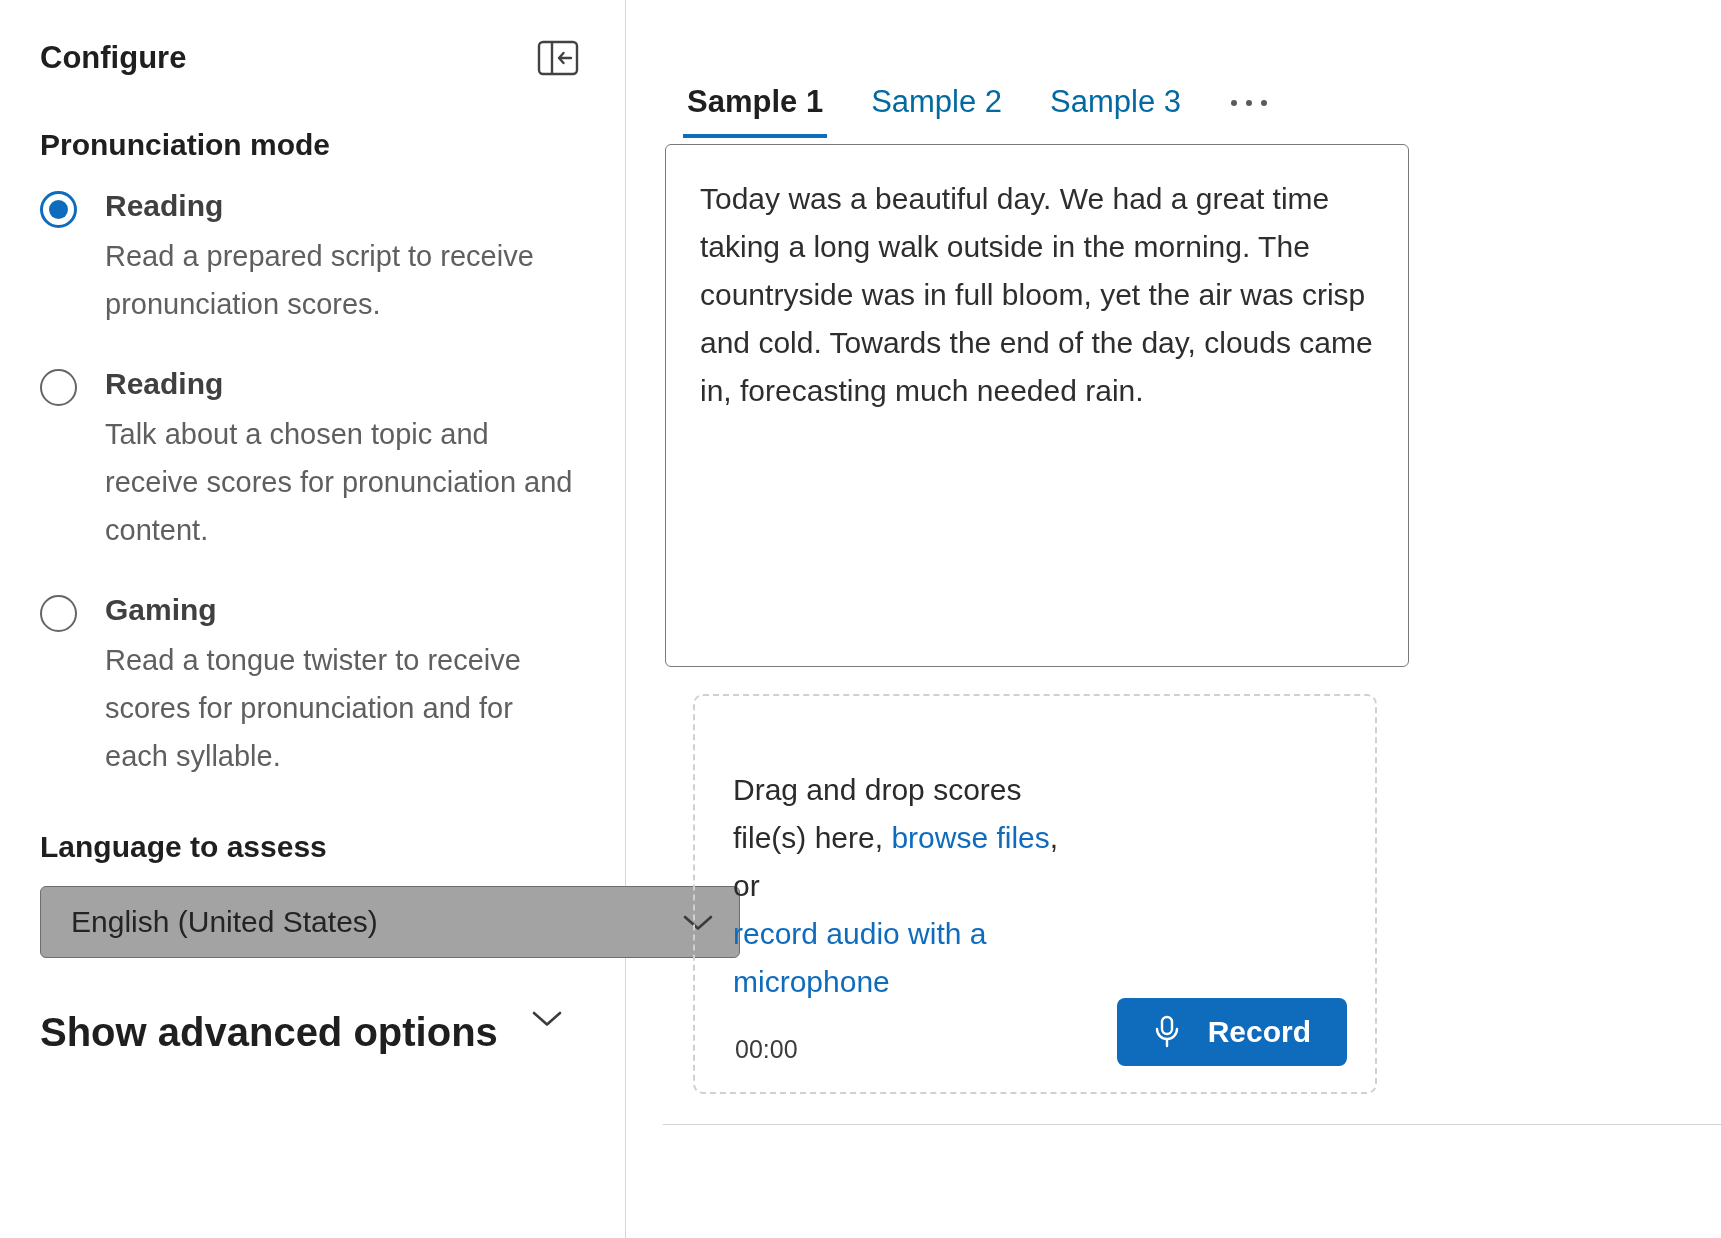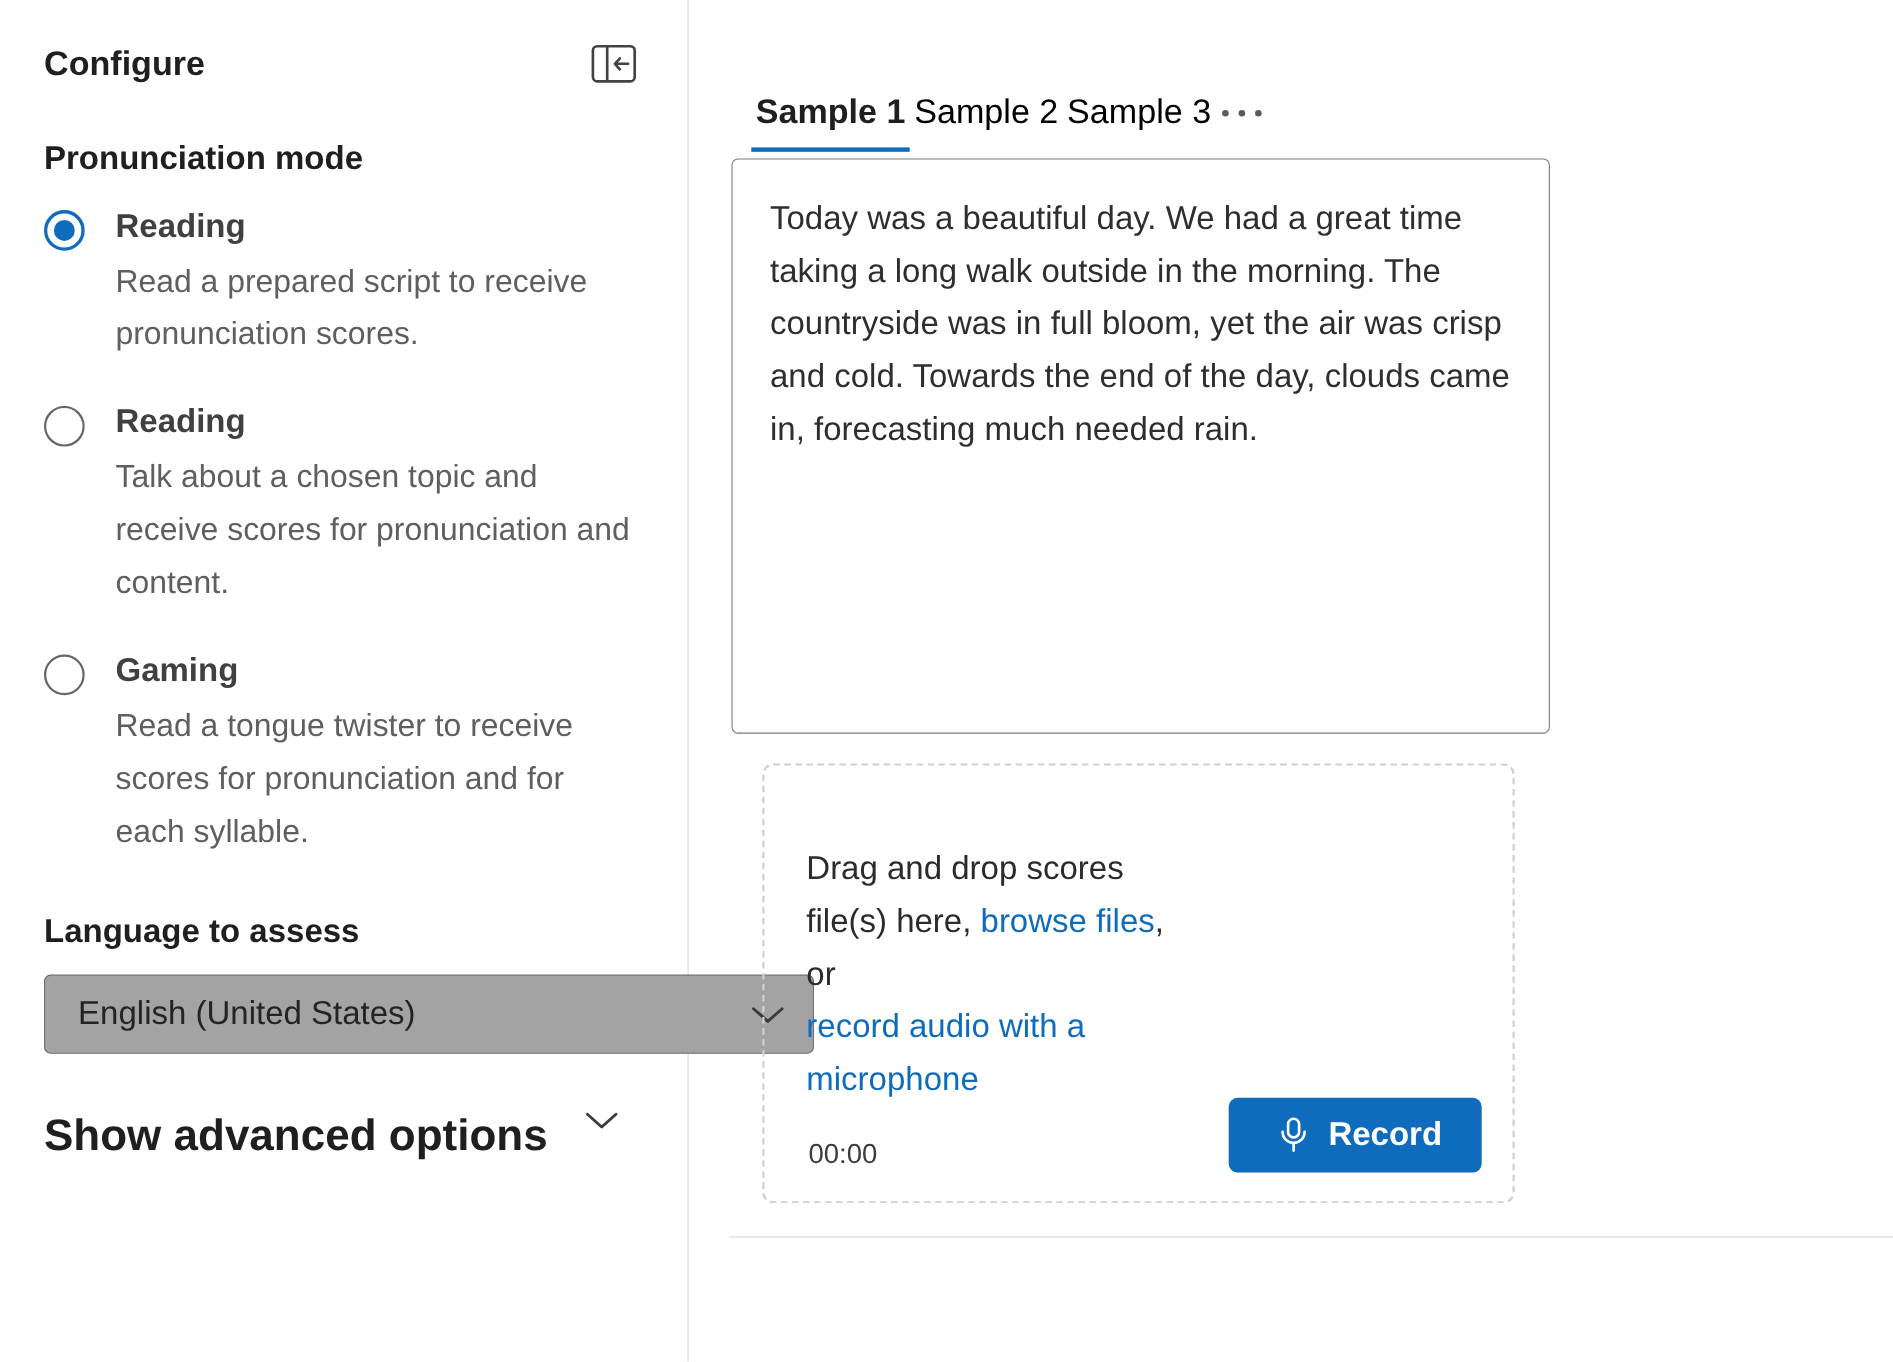--- a/index.html
+++ b/index.html
@@ -45,23 +45,23 @@
     display: flex; align-items: center; justify-content: space-between;
     padding: 0 26px 0 30px; font-size: 30px; cursor: pointer; background: #a3a3a3;
   }
   .advanced {
     margin-top: 52px; display: flex; gap: 34px;
     font-size: 40px; font-weight: 700; color: #1f1f1f; cursor: pointer;
   }
 
   
   .right { flex: 1; position: relative; padding: 84px 0 0 39px; }
-  .tabs { display: flex; align-items: flex-end; margin-left: 18px; }
+  .tabs { display: flex; align-items: flex-end; gap: 40px; margin-left: 18px; }
   .tab {
-    font-size: 31px; color: #000000; padding: 0 4px 18px; cursor: pointer; white-space: nowrap;
+    font-size: 31px; color: #0369a1; padding: 0 4px 18px; cursor: pointer; white-space: nowrap;
   }
   .tab.active {
     color: #1f1f1f; font-weight: 700;
     padding-bottom: 14px; border-bottom: 4px solid #0f6cbd;
   }
   .tab-more { display: flex; align-items: center; gap: 9px; padding: 0 6px 32px; cursor: pointer; }
   .tab-more i { width: 6px; height: 6px; border-radius: 50%; background: #5a5a5a; }
 
   .sample-text {
     display: block; margin-top: 6px;
@@ -80,21 +80,21 @@
   .dz-text {
     position: absolute; left: 38px; top: 70px;
     width: 400px; font-size: 30px; line-height: 48px; color: #2b2b2b;
   }
   .dz-text a { color: #0f6cbd; text-decoration: none; cursor: pointer; }
   .timer { position: absolute; left: 40px; bottom: 28px; font-size: 25px; color: #3b3b3b; }
   .record-btn {
     position: absolute; right: 28px; bottom: 26px;
     height: 68px; min-width: 230px; padding: 0 36px;
     background: #0f6cbd; border: none; border-radius: 8px;
-    display: flex; align-items: center; justify-content: flex-end; gap: 18px;
+    display: flex; align-items: center; justify-content: space-between; gap: 18px;
     color: #ffffff; font-family: inherit; font-size: 30px; font-weight: 700; cursor: pointer;
   }
   .bottom-divider {
     position: absolute; left: 37px; right: 0; top: 1124px;
     border-top: 1px solid #d4d4d4;
   }
 </style>
 </head>
 <body>
 

